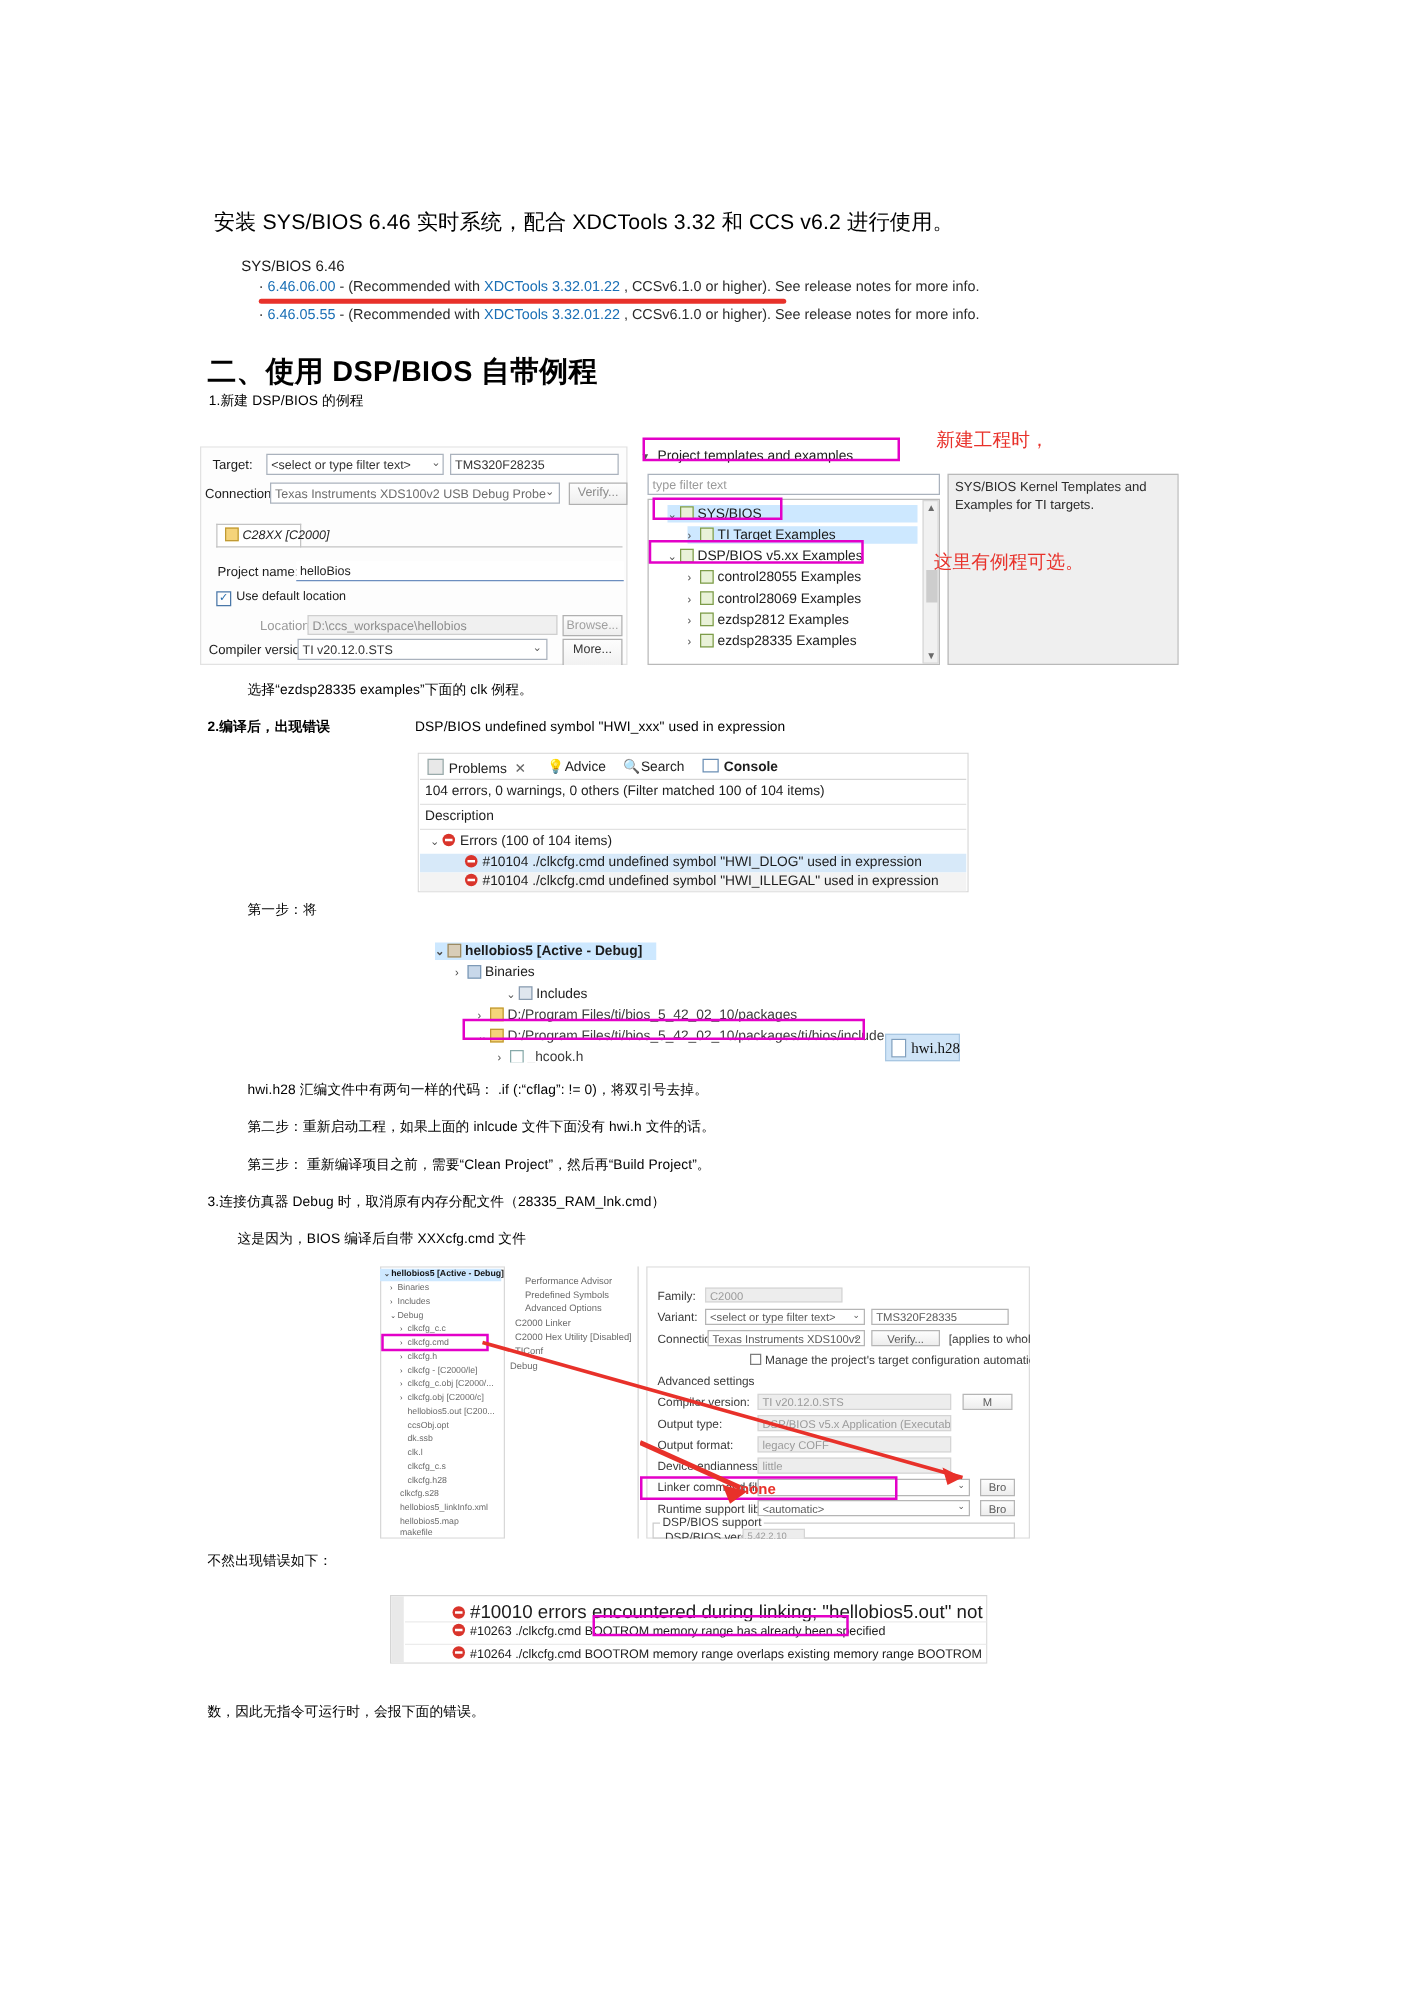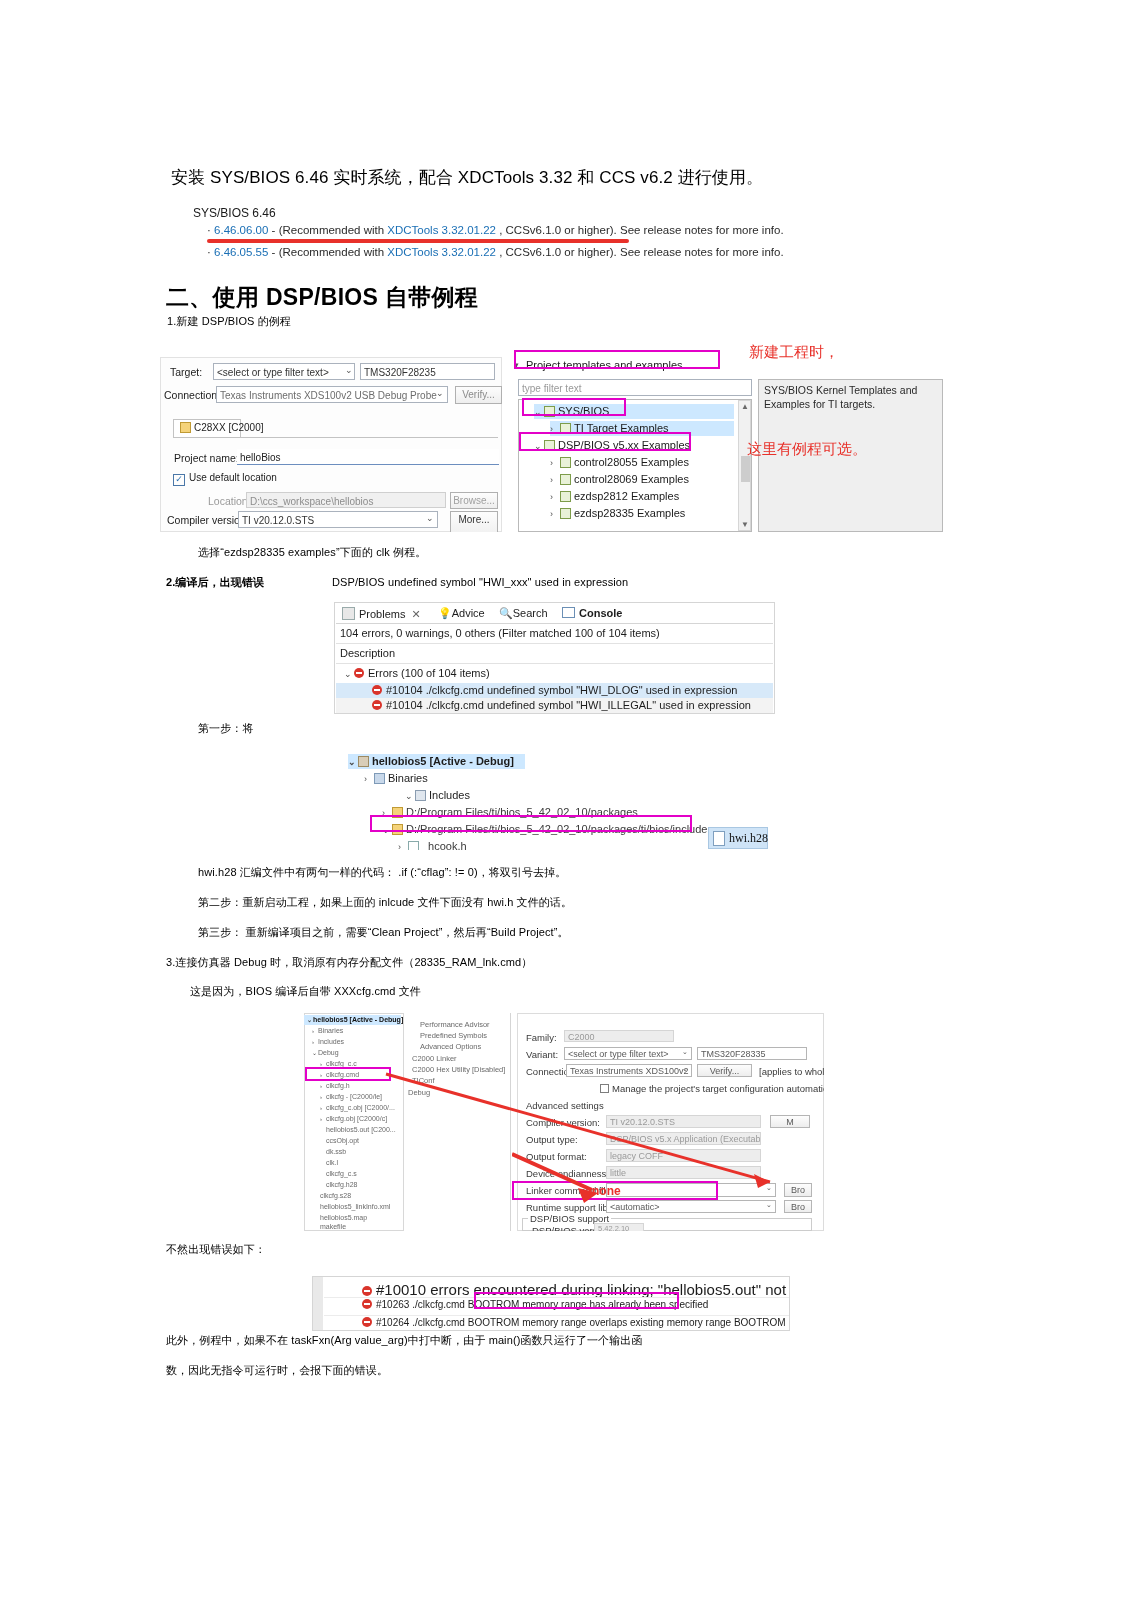--- a/index.html
+++ b/index.html
@@ -289,21 +289,21 @@
     <div class="ccsfield" style="left:10px; top:9px;">Target:</div>
     <div class="inputbox" style="left:53px; top:6px; width:142px; height:17px;">&lt;select or type filter text&gt;</div>
     <div class="caret" style="left:185px; top:8px;">⌄</div>
     <div class="inputbox" style="left:200px; top:6px; width:135px; height:17px;">TMS320F28235</div>
 
     <div class="ccsfield" style="left:4px; top:32px;">Connection:</div>
     <div class="inputbox" style="left:56px; top:29px; width:232px; height:17px; color:#6d6d6d;">Texas Instruments XDS100v2 USB Debug Probe</div>
     <div class="caret" style="left:276px; top:31px;">⌄</div>
     <div class="btnbox" style="left:295px; top:29px; width:47px; height:18px; color:#8b8b8b;">Verify...</div>
 
-    <div class="tabhead" style="left:13px; top:62px; width:68px; height:19px;">
+    <div class="tabhead" style="left:13px; top:62px; width:68px; height:19px;font-style:italic;">
       <span class="ficon fold"></span><span>C28XX [C2000]</span>
     </div>
     <div style="position:absolute; left:13px; top:80px; width:325px; height:1px; background:#c3c3c3;"></div>
 
     <div class="ccsfield" style="left:14px; top:95px;">Project name:</div>
     <div class="inputbox flat" style="left:77px; top:92px; width:262px; height:16px; color:#222;">helloBios</div>
 
     <div class="chk" style="left:13px; top:115px;">
       <span style="display:inline-block;width:10px;height:10px;border:1px solid #4a77a8;margin-right:4px;vertical-align:-1px;text-align:center;line-height:9px;font-size:9px;color:#2a6fb0;">✓</span><span>Use default location</span>
     </div>
@@ -561,16 +561,15 @@
     <div class="pv-line" style="left:50px; top:23px; font-size:10px;">
       <span class="err-dot"></span><span>#10263 ./clkcfg.cmd BOOTROM memory range has already been specified</span>
     </div>
     <div style="position:absolute; left:12px; top:39px; width:465px; height:1px; background:#ececec;"></div>
     <div class="pv-line" style="left:50px; top:41px; font-size:10px;">
       <span class="err-dot"></span><span>#10264 ./clkcfg.cmd BOOTROM memory range overlaps existing memory range BOOTROM</span>
     </div>
   </div>
   <div class="magenta" style="left:474px; top:1292px; width:205px; height:17px;"></div>
 
-  <div class="doc-line" style="left:166px; top:1334px;">此外，例程中，如果不在 taskFxn(Arg value_arg)中打中断，由于 main()函数只运行了一个输出函</div>
   <div class="doc-line" style="left:166px; top:1364px;">数，因此无指令可运行时，会报下面的错误。</div>
 
 </div>
 
 </body></html>

